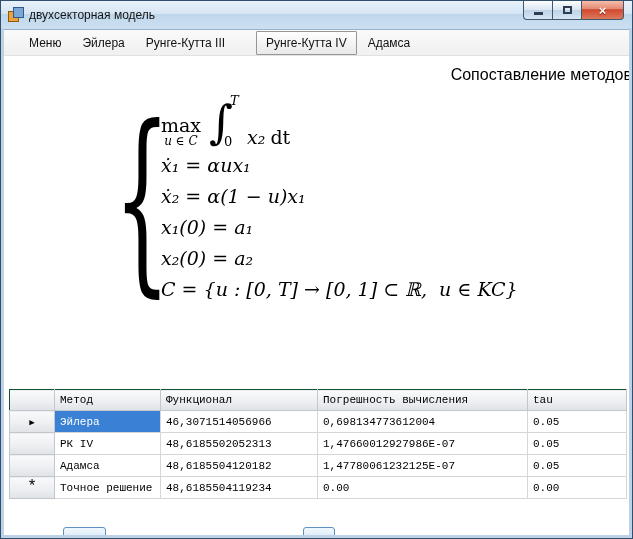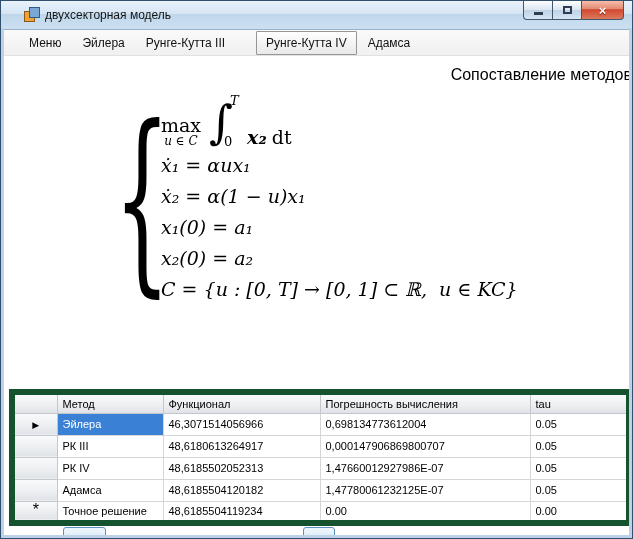--- a/index.html
+++ b/index.html
@@ -7,21 +7,21 @@
 
   .window{position:relative;width:633px;height:539px;box-sizing:border-box;
           border:1px solid #30506e;background:#ffffff;overflow:hidden;}
 
   
   .frame-left,.frame-right{position:absolute;top:27px;bottom:0;width:3px;background:#bdd2e6;z-index:40;pointer-events:none;}
   .frame-left{left:0;} .frame-right{right:0;}
   .frame-bottom{position:absolute;left:0;right:0;bottom:0;height:3px;background:#bdd2e6;z-index:40;pointer-events:none;}
 
   
-  .titlebar{height:28px;display:flex;align-items:center;padding:0 22px;
+  .titlebar{height:28px;display:flex;align-items:center;padding:0 6px;
             background:linear-gradient(#e9f2fb 0%,#d6e5f4 45%,#bfd6ea 46%,#cce0f2 100%);
             border-bottom:1px solid #9ab2c9;position:relative;}
   .app-icon{width:16px;height:16px;margin-right:6px;position:relative;flex:0 0 auto;}
   .app-icon .sq1{position:absolute;left:1px;top:4px;width:9px;height:9px;background:#f0a239;border:1px solid #8a5a12;}
   .app-icon .sq2{position:absolute;left:6px;top:0;width:9px;height:9px;background:#7ba7d7;border:1px solid #2f5a8c;}
   .title-text{font-size:12px;color:#151515;white-space:nowrap;}
   .win-buttons{position:absolute;right:8px;top:0;display:flex;z-index:45;}
   .win-btn{width:29px;height:19px;box-sizing:border-box;border:1px solid #41576d;border-top:none;
            background:linear-gradient(#fdfdfd,#dbe7f2 48%,#bdd2e4 49%,#d6e6f5);
            display:flex;align-items:center;justify-content:center;cursor:default;}
@@ -50,26 +50,26 @@
   .f-lines{display:flex;flex-direction:column;}
   .f-line{font-size:19px;font-style:italic;line-height:31px;white-space:pre;}
   .f-line1{display:flex;align-items:flex-end;height:54px;margin-bottom:2px;}
   .maxwrap{display:inline-flex;flex-direction:column;align-items:center;}
   .max-label{font-size:19px;font-style:normal;line-height:20px;}
   .max-sub{font-size:12px;font-style:italic;line-height:13px;}
   .intwrap{position:relative;display:inline-block;margin:0 16px 0 8px;width:22px;height:52px;}
   .int-sign{font-size:46px;line-height:52px;font-style:normal;display:block;}
   .int-top{position:absolute;top:-3px;left:21px;font-size:13px;font-style:italic;}
   .int-bot{position:absolute;bottom:-1px;left:15px;font-size:13px;font-style:normal;}
-  .integrand-var{font-size:19px;font-style:italic;font-weight:bold;}
+  .integrand-var{font-size:19px;font-style:italic;}
   .integrand-dt{font-size:19px;font-style:normal;margin-left:5px;}
 
   
   .grid{position:absolute;left:8px;top:388px;width:617px;border-collapse:collapse;
-        table-layout:fixed;font-size:11px;color:#000;border:6px solid #14532d;background:#fff;}
+        table-layout:fixed;font-size:11px;color:#000;border:1px solid #14532d;background:#fff;font-family:Liberation Mono, monospace;}
   .grid th,.grid td{box-sizing:border-box;overflow:hidden;white-space:nowrap;}
   .grid th{height:21px;font-weight:normal;text-align:left;padding:2px 5px;
         background:linear-gradient(#f9fafb,#eceef1 60%,#dfe2e6);
         border:1px solid #c3c6ca;border-top:none;}
   .grid th:first-child{border-left:none;}
   .grid td{height:22px;padding:2px 5px;border:1px solid #d6d6d6;background:#fff;}
   .grid td.rowhdr{background:linear-gradient(#f9fafb,#eceef1 60%,#dfe2e6);
         border:1px solid #c3c6ca;text-align:center;padding:0;}
   .grid td.sel{background:#3a80d4;color:#fff;}
   .marker-arrow{font-size:9px;color:#000;}
@@ -160,27 +160,20 @@
     <tbody>
       <tr>
         <td class="rowhdr"><span class="marker-arrow">▶</span></td>
         <td class="sel">Эйлера</td>
         <td>46,3071514056966</td>
         <td>0,698134773612004</td>
         <td>0.05</td>
       </tr>
       <tr>
         <td class="rowhdr"><span></span></td>
-        <td>РК III</td>
-        <td>48,6180613264917</td>
-        <td>0,000147906869800707</td>
-        <td>0.05</td>
-      </tr>
-      <tr>
-        <td class="rowhdr"><span></span></td>
         <td>РК IV</td>
         <td>48,6185502052313</td>
         <td>1,47660012927986E-07</td>
         <td>0.05</td>
       </tr>
       <tr>
         <td class="rowhdr"><span></span></td>
         <td>Адамса</td>
         <td>48,6185504120182</td>
         <td>1,47780061232125E-07</td>

